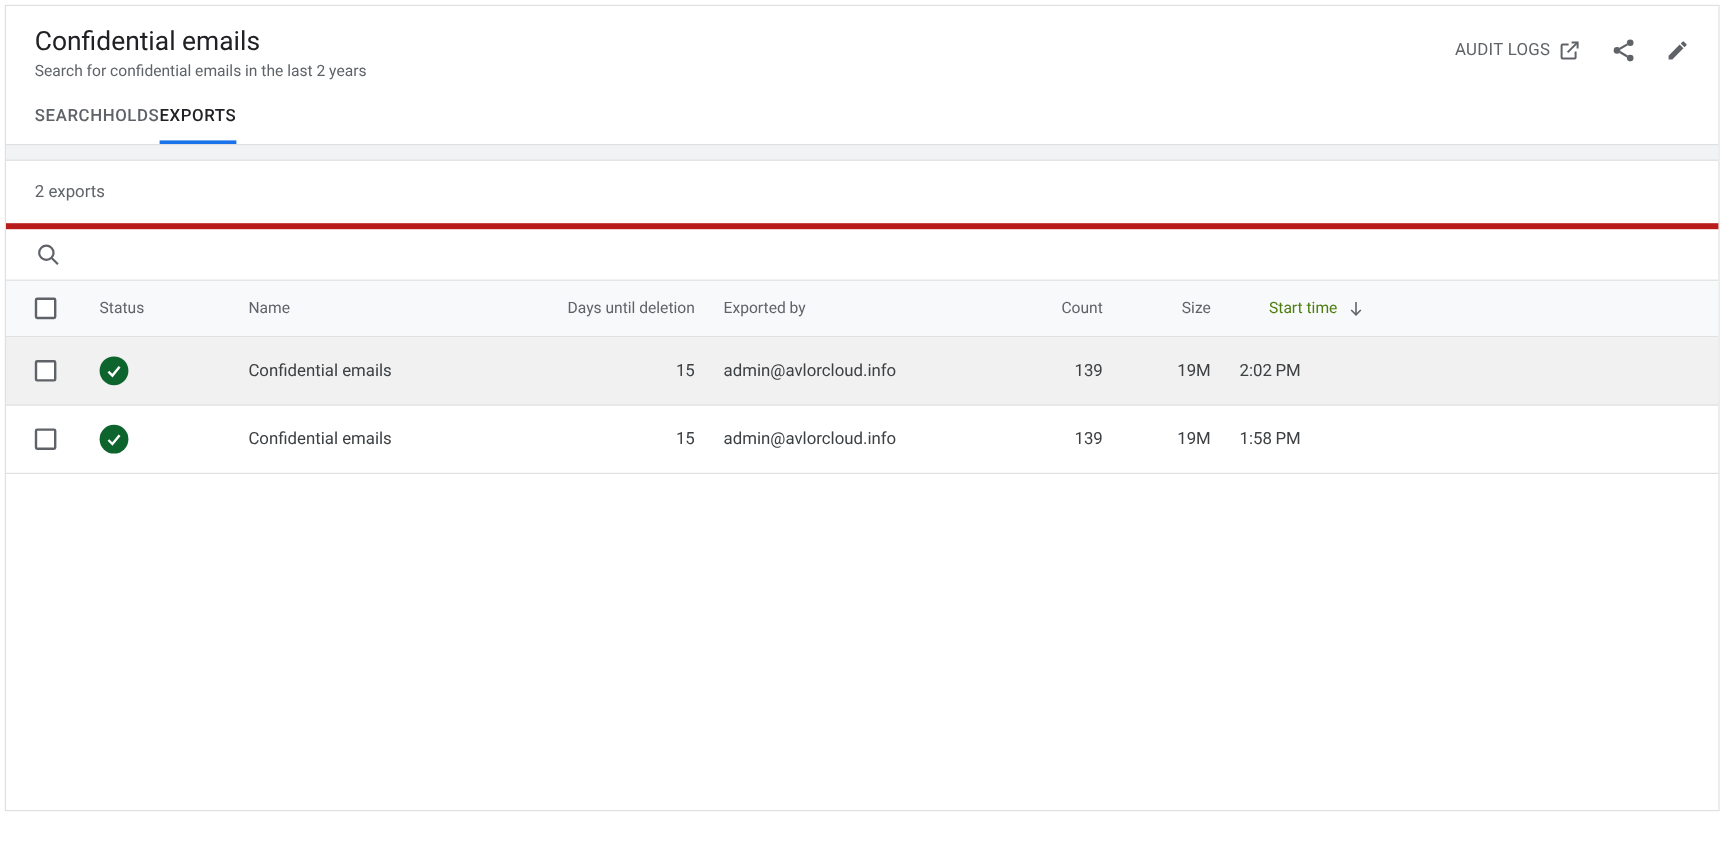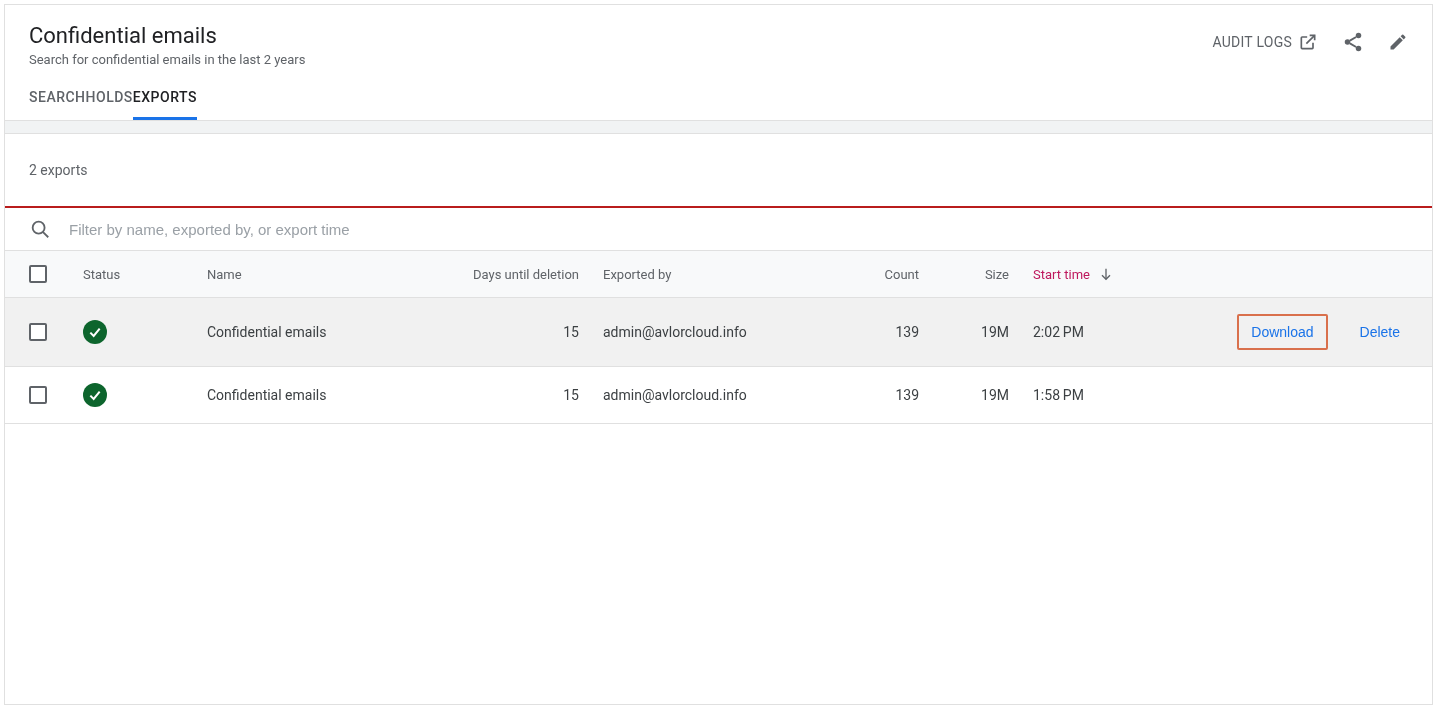--- a/index.html
+++ b/index.html
@@ -71,24 +71,24 @@
     font-weight: 500;
     text-align: center;
   }
   .divider-strip {
     height: 14px;
     background: #f1f3f4;
     border-top: 1px solid #e0e0e0;
     border-bottom: 1px solid #e0e0e0;
   }
   .count-bar {
-    padding: 28px 24px;
-    color: #5f6368;
-    font-size: 14px;
-    border-bottom: 2px solid #b91c1c;
+    padding: 18px 24px;
+    color: #5f6368;
+    font-size: 14px;
+    border-bottom: 5px solid #b91c1c;
   }
   .filter-bar {
     display: flex;
     align-items: center;
     padding: 10px 24px;
     gap: 18px;
   }
   .filter-input {
     border: none;
     outline: none;
@@ -119,21 +119,21 @@
   .row.highlight { background: #f1f1f1; }
   .col-check { width: 54px; display:flex; align-items:center; }
   .col-status { width: 124px; display:flex; align-items:center; }
   .col-name { width: 226px; }
   .col-days { width: 170px; text-align: right; padding-right: 24px;}
   .col-exported { width: 240px; }
   .col-count { width: 100px; text-align: right; padding-right: 24px;}
   .col-size { width: 90px; text-align: right; padding-right: 24px;}
   .col-start { width: 130px; display:flex; align-items:center; gap:8px; }
   .col-actions { flex:1; display:flex; justify-content:flex-end; gap: 24px; align-items:center; }
-  .thead .col-start { color:#be185d; }
+  .thead .col-start { color:#4d7c0f;justify-content:center; }
   .checkbox {
     width: 18px; height: 18px;
     border: 2px solid #5f6368;
     border-radius: 2px;
     cursor: pointer;
     background:#fff;
   }
   .status-check {
     width: 24px; height: 24px;
     border-radius: 50%;
@@ -202,21 +202,20 @@
 
   <div class="count-bar">2 exports</div>
 
   <div class="filter-bar">
     <span class="icon-btn">
       <svg width="22" height="22" viewBox="0 0 24 24" fill="none" stroke="#5f6368" stroke-width="2">
           <circle cx="10.5" cy="10.5" r="6.5"></circle>
           <line x1="21" y1="21" x2="15.3" y2="15.3"></line>
         </svg>
     </span>
-    <input class="filter-input" type="text" placeholder="Filter by name, exported by, or export time" style="">
   </div>
 
   <div class="table">
     <div class="thead">
       <div class="col-check">
           <div class="checkbox"></div>
         </div>
       <div class="col-status">Status</div>
       <div class="col-name">Name</div>
       <div class="col-days">Days until deletion</div>
@@ -245,24 +244,20 @@
               <polyline points="5 13 10 18 19 7"></polyline>
             </svg>
         </span>
       </div>
       <div class="col-name">Confidential emails</div>
       <div class="col-days">15</div>
       <div class="col-exported">admin@avlorcloud.info</div>
       <div class="col-count">139</div>
       <div class="col-size">19M</div>
       <div class="col-start">2:02 PM</div>
-      <div class="col-actions">
-        <button class="link-btn download-highlight">Download</button>
-        <button class="link-btn">Delete</button>
-      </div>
     </div>
 
     <div class="row">
       <div class="col-check">
           <div class="checkbox"></div>
         </div>
       <div class="col-status">
         <span class="status-check">
           <svg width="16" height="16" viewBox="0 0 24 24" fill="none" stroke="#fff" stroke-width="3">
               <polyline points="5 13 10 18 19 7"></polyline>

